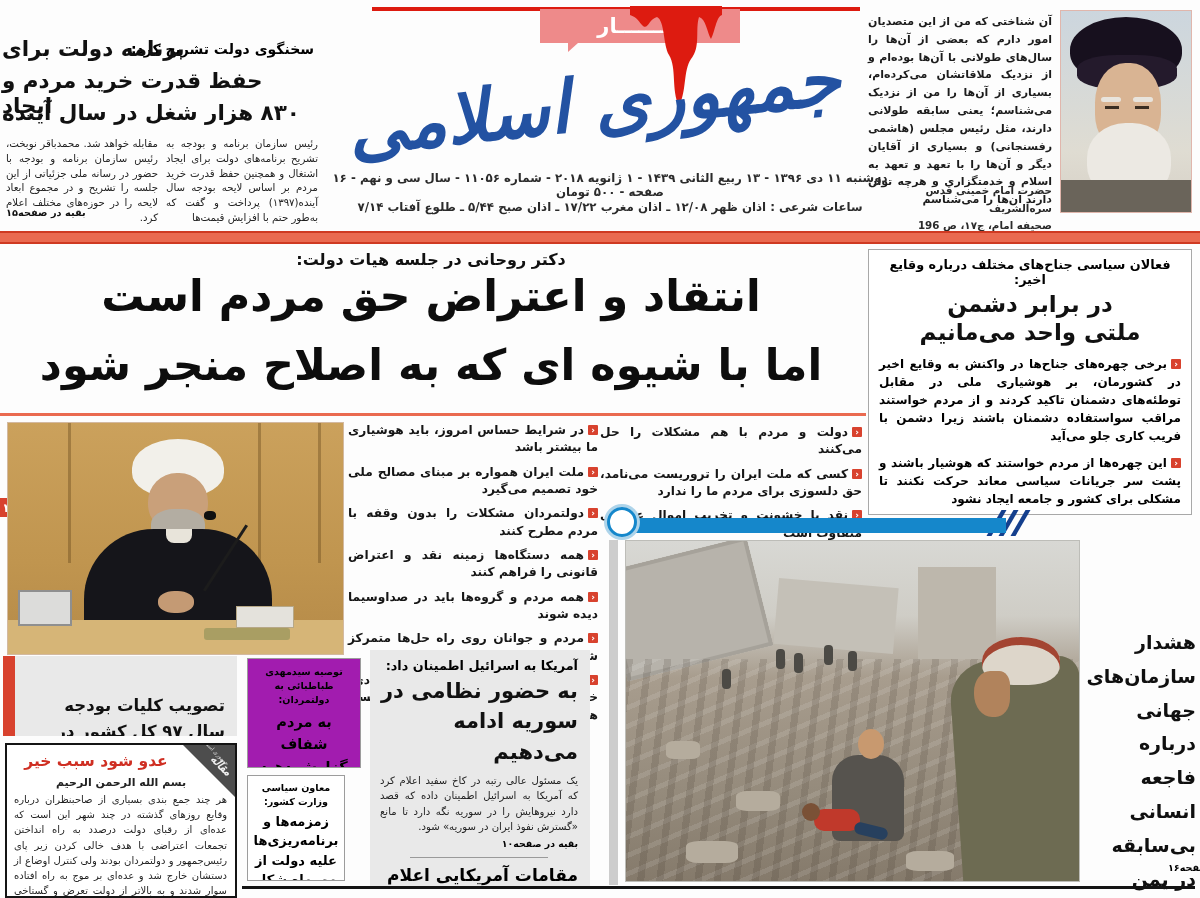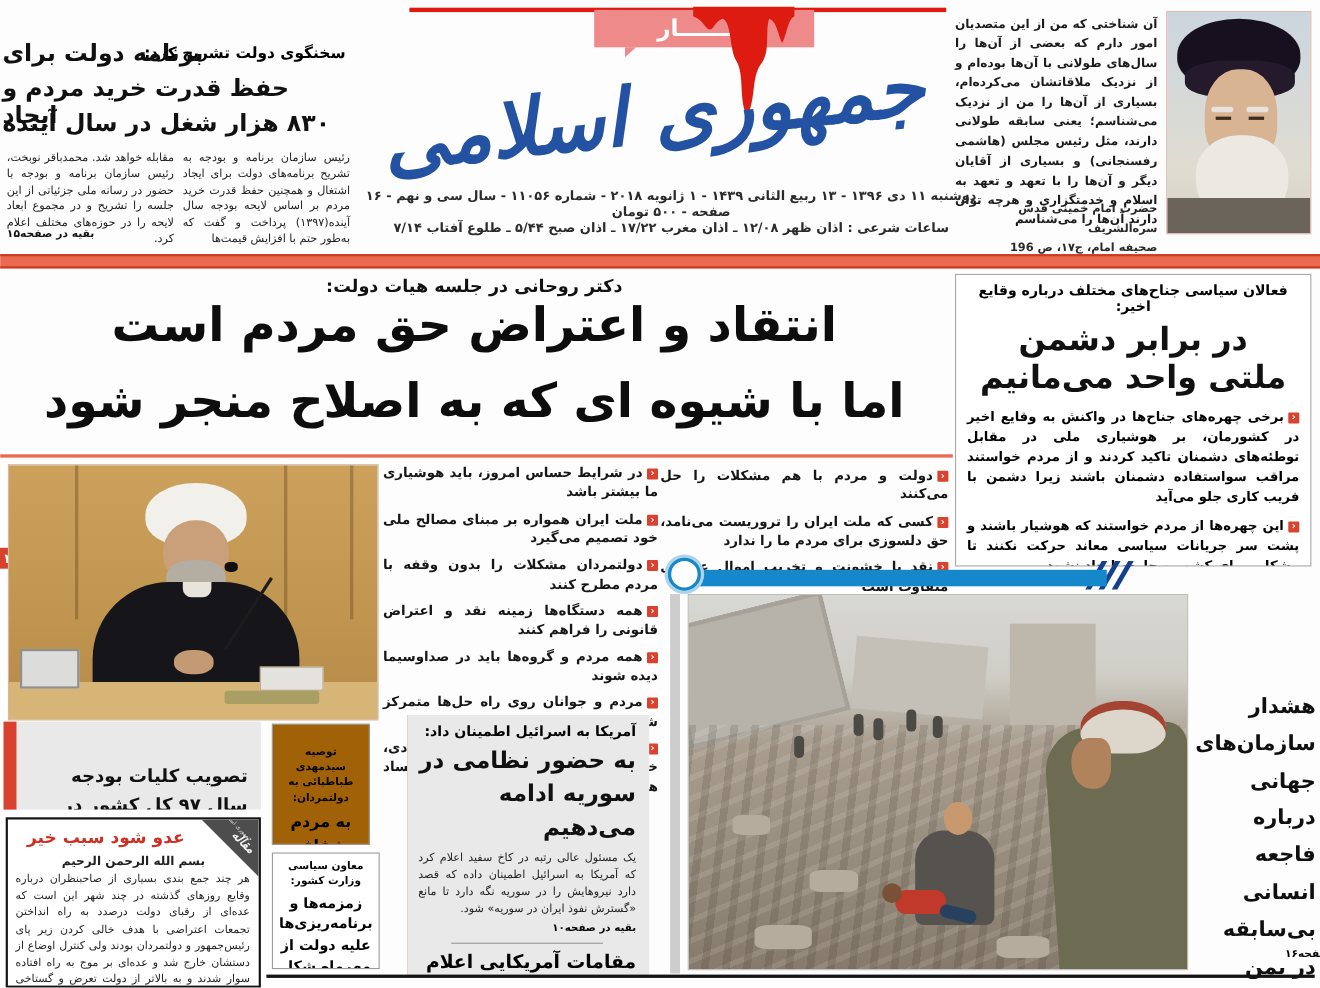--- a/index.html
+++ b/index.html
@@ -39,21 +39,21 @@
   .tr-h1{top:36px;} .tr-h2{top:68px;} .tr-h3{top:100px;}
   .tr-body-r{left:166px;top:137px;width:152px;font-size:10.2px;line-height:1.45;color:#222;}
   .tr-body-l{left:6px;top:137px;width:152px;font-size:10.2px;line-height:1.45;color:#222;}
   .tr-cont{left:6px;top:207px;font-size:9.8px;font-weight:bold;color:#111;}
 
   .salmon-bar{left:0;top:231px;width:1200px;height:13px;background:var(--salmon);border-top:2px solid var(--salmon-dark);border-bottom:2px solid var(--salmon-dark);}
 
   
   .enemy-box{left:868px;top:249px;width:324px;height:266px;border:1px solid #a8a8a8;background:#fff;padding:7px 10px;overflow:hidden;}
   .enemy-kicker{text-align:center;font-size:12.8px;font-weight:bold;margin-bottom:4px;}
-  .enemy-h{text-align:center;font-size:29px;font-weight:800;line-height:1.2;color:#111;}
+  .enemy-h{text-align:center;font-size:23px;font-weight:800;line-height:1.2;color:#111;}
   .enemy-bullet{margin-top:9px;font-size:12px;font-weight:bold;line-height:1.5;text-align:justify;}
   .badge{position:absolute;width:19px;height:19px;background:var(--badge-red);color:#fff;font-size:12px;font-weight:bold;display:flex;align-items:center;justify-content:center;}
   .enemy-badge{right:1183px;top:498px;}
 
   .marker{display:inline-block;width:10px;height:10px;background:var(--badge-red);color:#fff;font-size:9px;line-height:10px;text-align:center;border-radius:1px;margin-left:4px;vertical-align:1px;}
 
   
   .main-kicker{left:0px;top:250px;width:862px;text-align:center;font-size:16px;font-weight:bold;color:#111;}
   .main-h{left:0px;width:862px;text-align:center;font-size:43px;font-weight:900;color:#0d0d0d;letter-spacing:-1px;}
   .main-h1{top:271px;} .main-h2{top:340px;}
@@ -111,21 +111,21 @@
   .syria-strip{left:370px;top:650px;width:12px;height:238px;background:var(--badge-red);}
   .sy-kicker{font-size:12.8px;font-weight:bold;margin-bottom:3px;}
   .sy-h{font-size:21px;font-weight:800;line-height:1.45;color:#111;}
   .sy-body{margin-top:6px;font-size:10.1px;line-height:1.5;color:#222;text-align:justify;}
   .sy-cont{margin-top:4px;font-size:9.4px;font-weight:bold;}
   .sy-div{width:70%;height:1px;background:#9a9a9a;margin:8px auto 7px auto;}
   .cn-kicker{font-size:17px;font-weight:bold;margin-bottom:2px;}
   .cn-h{font-size:16.5px;font-weight:800;line-height:1.55;color:#111;}
 
   
-  .advice-box{left:247px;top:658px;width:89px;height:110px;border:1px solid #9c9c9c;background:#a16207;padding:18px 5px;text-align:center;overflow:hidden;}
+  .advice-box{left:247px;top:658px;width:114px;height:110px;border:1px solid #9c9c9c;background:#a21caf;padding:6px 5px;text-align:center;overflow:hidden;}
   .small-kicker{font-size:9.6px;font-weight:bold;line-height:1.45;}
   .advice-h{margin-top:4px;font-size:14.5px;font-weight:800;line-height:1.55;}
   .advice-badge{right:1137px;top:750px;width:17px;height:17px;font-size:11px;}
   .deputy-box{left:247px;top:775px;width:98px;height:106px;border:1px solid #9c9c9c;background:#fff;padding:5px 5px;text-align:center;overflow:hidden;}
   .deputy-h{margin-top:3px;font-size:13px;font-weight:800;line-height:1.5;}
   .deputy-badge{right:1137px;top:862px;width:17px;height:17px;font-size:10px;}
 
   
   .budget-box{left:15px;top:656px;width:222px;height:80px;background:var(--gray-box);padding:8px 12px 0 8px;overflow:hidden;}
   .budget-strip{left:3px;top:656px;width:12px;height:80px;background:var(--badge-red);}

